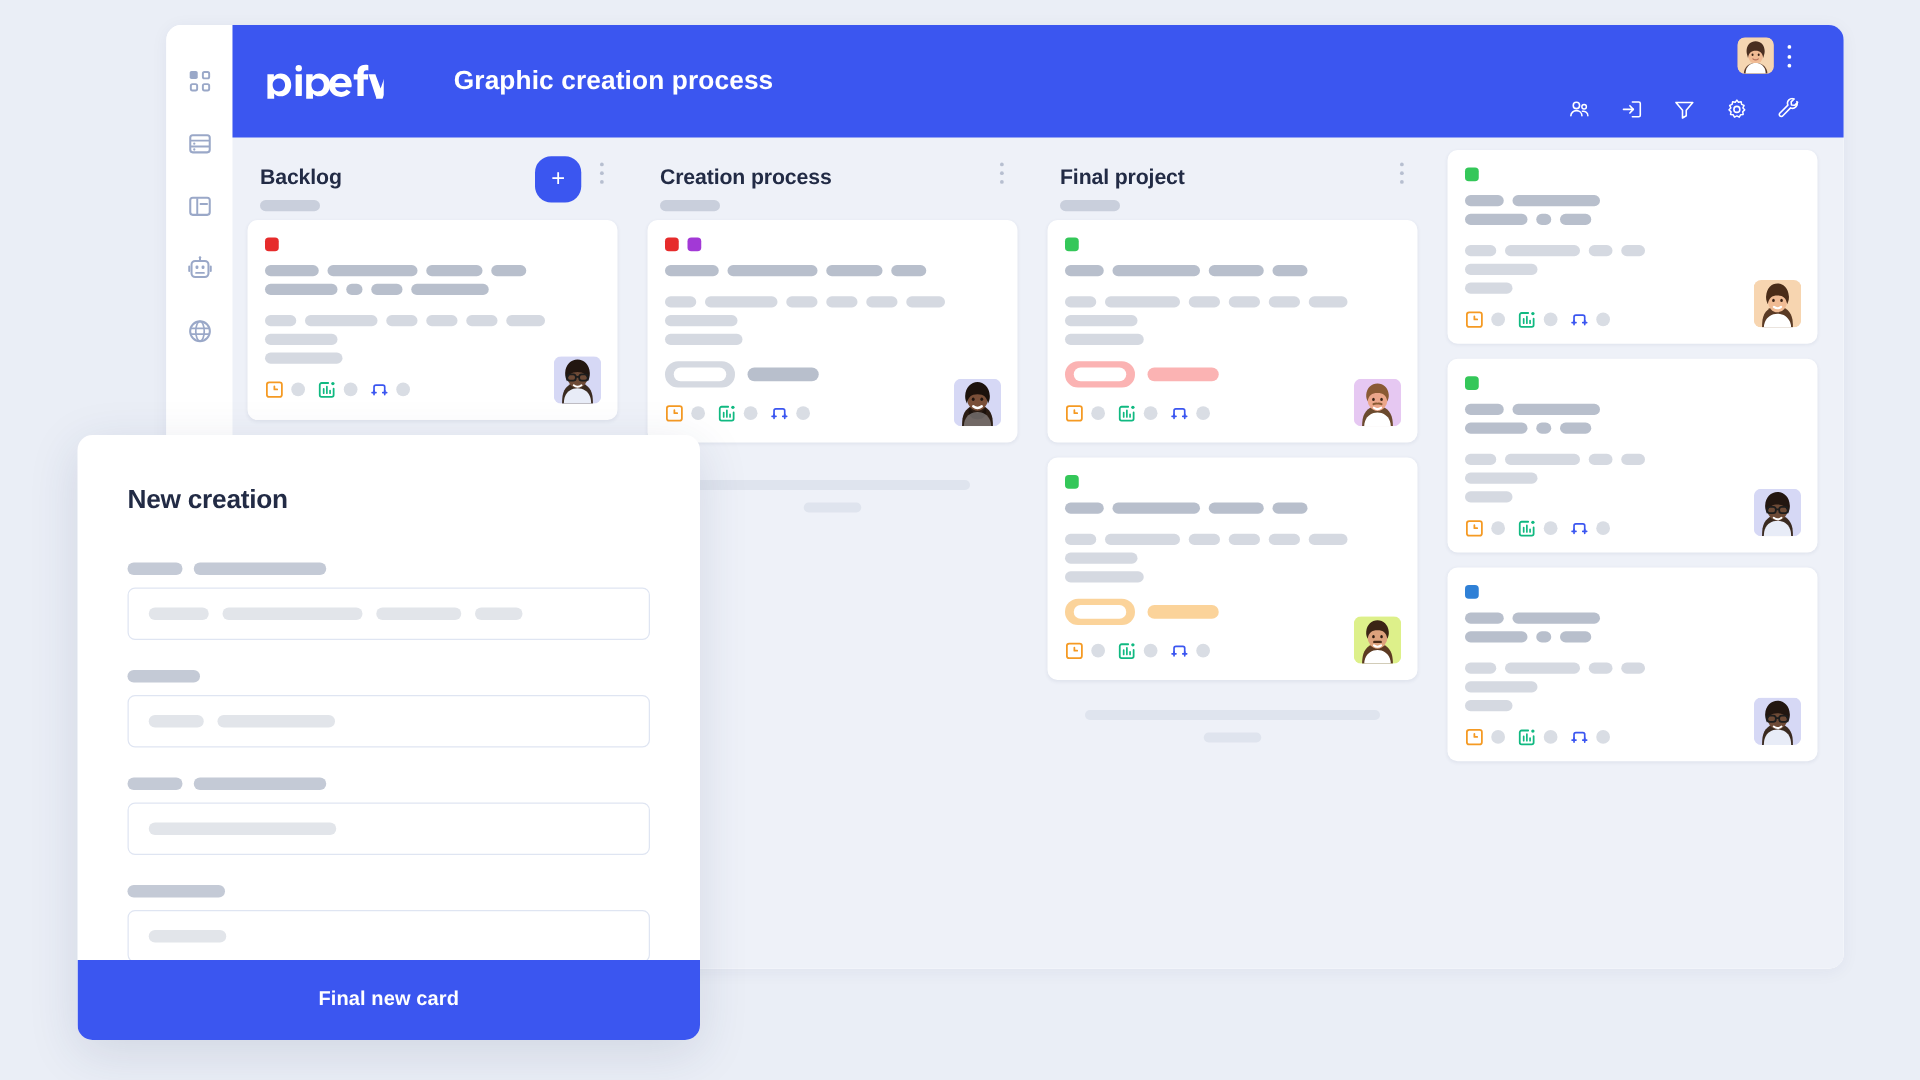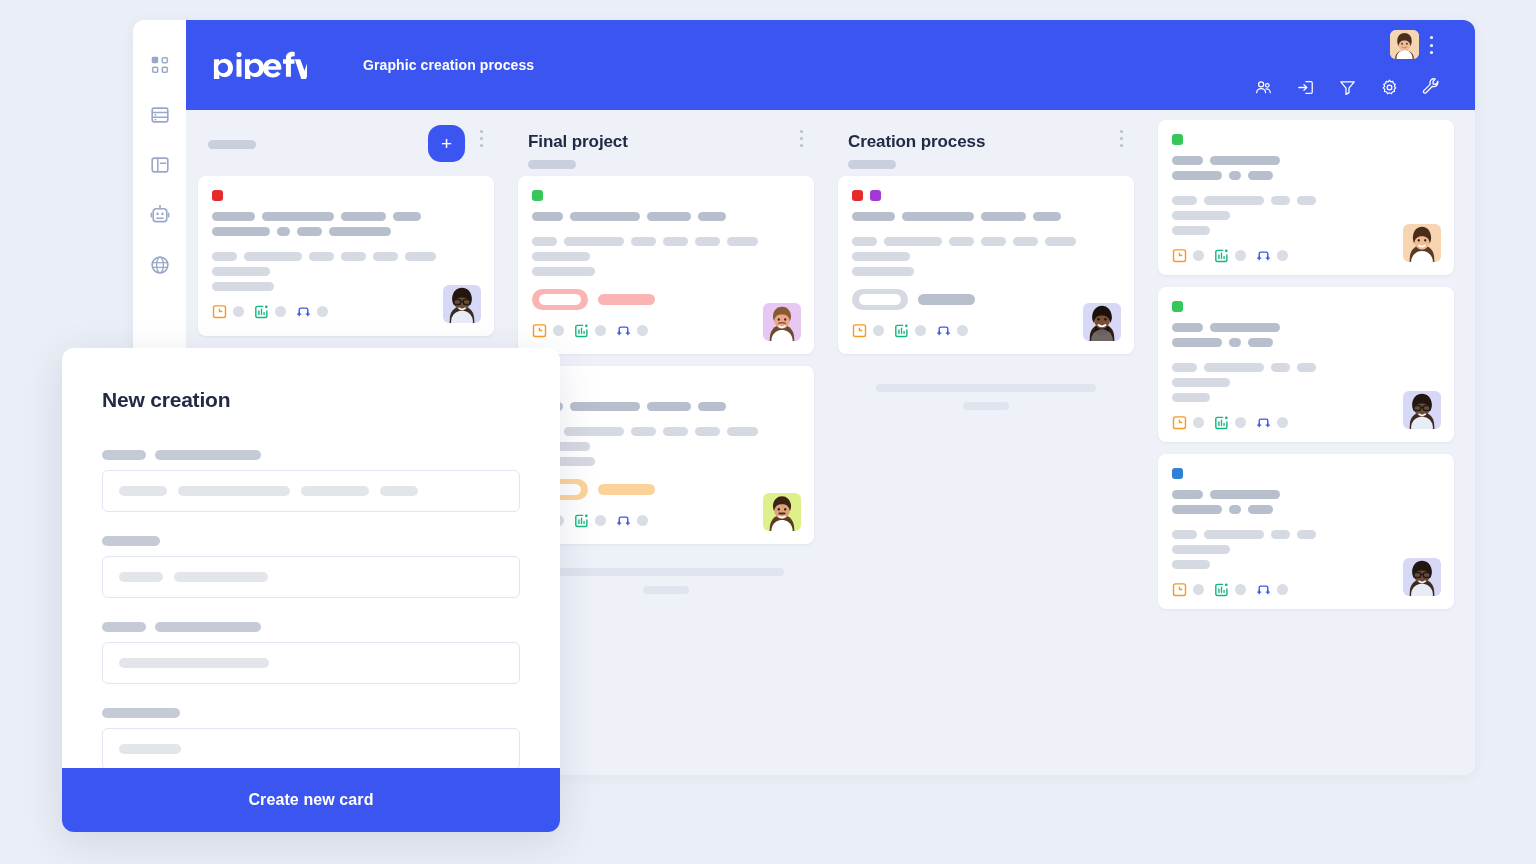--- a/index.html
+++ b/index.html
@@ -31,21 +31,21 @@
   
   .main{flex:1;display:flex;flex-direction:column;min-width:0;background:#eef1f8;}
 
   
   .topbar{
     height:90px;flex:0 0 90px;background:#3b56f0;position:relative;
     display:flex;align-items:center;padding:0 28px 0 27px;box-sizing:border-box;
   }
   .logo{height:26px;display:flex;align-items:center;}
   .proc-title{
-    color:#fff;font-size:14px;font-weight:700;margin-left:56px;letter-spacing:.1px;
+    color:#fff;font-size:21px;font-weight:700;margin-left:56px;letter-spacing:.1px;
   }
   .topbar-right{position:absolute;right:24px;top:0;height:90px;}
   .avatar-top{
     position:absolute;right:32px;top:10px;width:29px;height:29px;border-radius:6px;
     overflow:hidden;background:#f3c8a4;
   }
   .kebab-top{
     position:absolute;right:13px;top:16px;width:14px;height:18px;
     display:flex;flex-direction:column;justify-content:space-between;align-items:center;cursor:pointer;
   }
@@ -239,20 +239,21 @@
               </svg>
             </span>
           </div>
         </div>
       </header>
 
       <section class="board">
 
         <div class="col">
           <div class="col-head">
+            <div class="col-title">Backlog</div>
             <div class="col-sub"></div>
             <button class="add-btn">+</button>
             <div class="kebab-col">
                 <i></i>
                 <i></i>
                 <i></i>
               </div>
           </div>
           <div class="col-body">
             <div class="card" style="height:160px;">
@@ -325,20 +326,107 @@
                 </svg>
               </div>
             </div>
           </div>
           <div class="ghost-wide" style="width:160px;margin-top:48px;"></div>
           <div class="ghost-small"></div>
         </div>
 
         <div class="col">
           <div class="col-head">
+            <div class="col-title">Creation process</div>
+            <div class="col-sub"></div>
+            <div class="kebab-col">
+                <i></i>
+                <i></i>
+                <i></i>
+              </div>
+          </div>
+          <div class="col-body">
+            <div class="card" style="height:178px;">
+              <div class="tagrow">
+                <span class="tag" style="background:#e62b2b"></span>
+                <span class="tag" style="background:#a239d6"></span>
+              </div>
+              <div class="row">
+                  <span class="ln" style="width:43px"></span>
+                  <span class="ln" style="width:72px"></span>
+                  <span class="ln" style="width:45px"></span>
+                  <span class="ln" style="width:28px"></span>
+                </div>
+              <div class="gap"></div>
+              <div class="row">
+                  <span class="ln lt" style="width:25px"></span>
+                  <span class="ln lt" style="width:58px"></span>
+                  <span class="ln lt" style="width:25px"></span>
+                  <span class="ln lt" style="width:25px"></span>
+                  <span class="ln lt" style="width:25px"></span>
+                  <span class="ln lt" style="width:31px"></span>
+                </div>
+              <div class="row">
+                  <span class="ln lt" style="width:58px"></span>
+                </div>
+              <div class="row">
+                  <span class="ln lt" style="width:62px"></span>
+                </div>
+              <div class="badge-row">
+                <span class="badge" style="background:#d5d9e1;width:56px;">
+                    <span class="inner" style="width:42px"></span>
+                  </span>
+                <span class="badge-bar" style="background:#b8bfcc;width:57px;"></span>
+              </div>
+              <div class="footer">
+                <span class="fi">
+                  <svg width="15" height="15" viewBox="0 0 20 20" fill="none">
+                      <rect x="2" y="2.5" width="16" height="15.5" rx="2.4" stroke="#f59a23" stroke-width="1.9"></rect>
+                      <path d="M10 6.8V10h3" stroke="#f59a23" stroke-width="1.9" stroke-linecap="round" stroke-linejoin="round"></path>
+                    </svg>
+                </span>
+                  <span class="fdot"></span>
+                <span class="fi">
+                  <svg width="15" height="15" viewBox="0 0 20 20" fill="none">
+                      <path d="M17.2 9.3V16a2 2 0 01-2 2H4.4a2 2 0 01-2-2V5.2a2 2 0 012-2h7" stroke="#10b981" stroke-width="1.9" stroke-linecap="round"></path>
+                      <path d="M6.6 9.3V14M10 7v7M13.4 11.2V14" stroke="#10b981" stroke-width="1.8" stroke-linecap="round"></path>
+                      <circle cx="16.4" cy="3.8" r="1.8" fill="#10b981"></circle>
+                    </svg>
+                </span>
+                  <span class="fdot"></span>
+                <span class="fi">
+                  <svg width="15" height="15" viewBox="0 0 20 20" fill="none">
+                      <path d="M4.3 13.2V7.4a2 2 0 012-2h7.4a2 2 0 012 2v5.8" stroke="#3b56f0" stroke-width="1.8" stroke-linecap="round"></path>
+                      <path d="M2.2 13.4h4.2M13.6 13.4h4.2" stroke="#3b56f0" stroke-width="1.8" stroke-linecap="round"></path>
+                      <path d="M4.3 11.3v4.2M15.7 11.3v4.2" stroke="#3b56f0" stroke-width="1.8" stroke-linecap="round"></path>
+                    </svg>
+                </span>
+                  <span class="fdot"></span>
+              </div>
+              <div class="card-avatar">
+                <svg width="38" height="38" viewBox="0 0 40 40">
+                  <rect width="40" height="40" fill="#d6d8f5"></rect>
+                  <path d="M20 22c6.5 0 11.5 4.5 12.6 11.2.3 2.2.4 4.5.4 6.8H7c0-2.3.1-4.6.4-6.8C8.5 26.5 13.5 22 20 22z" fill="#2b1d14"></path>
+                  <ellipse cx="20" cy="17" rx="8.6" ry="10" fill="#7a4f38"></ellipse>
+                  <path d="M9.6 14.5c.4-7.2 5-11.7 10.4-11.7S30 7.3 30.4 14.5c.2 2.8-1 5-1.6 6.6-.8-5.4-3.4-8-8.8-8s-8 2.6-8.8 8c-.6-1.6-1.8-3.8-1.6-6.6z" fill="#1c120c"></path>
+                  <path d="M13 24.5c2 3 3.6 4.5 7 4.5s5-1.5 7-4.5c.8 2.8.6 5.5-1.4 7.4-1.6 1.5-3.4 2.1-5.6 2.1s-4-.6-5.6-2.1c-2-1.9-2.2-4.6-1.4-7.4z" fill="#1c120c"></path>
+                  <path d="M20 28c4.8 0 8.8 2.5 10.6 7 .6 1.6.9 3.7.9 5H8.5c0-1.3.3-3.4.9-5 1.8-4.5 5.8-7 10.6-7z" fill="#f3f5fb" opacity=".35"></path>
+                  <ellipse cx="16.4" cy="17.2" rx="1.2" ry="1.5" fill="#201510"></ellipse>
+                  <ellipse cx="23.6" cy="17.2" rx="1.2" ry="1.5" fill="#201510"></ellipse>
+                  <path d="M16.4 23.2c2.3 1.8 4.9 1.8 7.2 0" stroke="#ffffff" stroke-width="2" fill="none" stroke-linecap="round"></path>
+                </svg>
+              </div>
+            </div>
+          </div>
+          <div class="ghost-wide" style="width:220px;margin-top:30px;"></div>
+          <div class="ghost-small"></div>
+        </div>
+
+        <div class="col">
+          <div class="col-head">
             <div class="col-title">Final project</div>
             <div class="col-sub"></div>
             <div class="kebab-col">
                 <i></i>
                 <i></i>
                 <i></i>
               </div>
           </div>
           <div class="col-body">
 
@@ -482,107 +570,20 @@
                   <path d="M17 24.6c1.9 1.4 4.1 1.4 6 0" stroke="#ffffff" stroke-width="1.8" fill="none" stroke-linecap="round"></path>
                 </svg>
               </div>
             </div>
           </div>
           <div class="ghost-wide" style="width:236px;margin-top:24px;"></div>
           <div class="ghost-small"></div>
         </div>
 
         <div class="col">
-          <div class="col-head">
-            <div class="col-title">Creation process</div>
-            <div class="col-sub"></div>
-            <div class="kebab-col">
-                <i></i>
-                <i></i>
-                <i></i>
-              </div>
-          </div>
-          <div class="col-body">
-            <div class="card" style="height:178px;">
-              <div class="tagrow">
-                <span class="tag" style="background:#e62b2b"></span>
-                <span class="tag" style="background:#a239d6"></span>
-              </div>
-              <div class="row">
-                  <span class="ln" style="width:43px"></span>
-                  <span class="ln" style="width:72px"></span>
-                  <span class="ln" style="width:45px"></span>
-                  <span class="ln" style="width:28px"></span>
-                </div>
-              <div class="gap"></div>
-              <div class="row">
-                  <span class="ln lt" style="width:25px"></span>
-                  <span class="ln lt" style="width:58px"></span>
-                  <span class="ln lt" style="width:25px"></span>
-                  <span class="ln lt" style="width:25px"></span>
-                  <span class="ln lt" style="width:25px"></span>
-                  <span class="ln lt" style="width:31px"></span>
-                </div>
-              <div class="row">
-                  <span class="ln lt" style="width:58px"></span>
-                </div>
-              <div class="row">
-                  <span class="ln lt" style="width:62px"></span>
-                </div>
-              <div class="badge-row">
-                <span class="badge" style="background:#d5d9e1;width:56px;">
-                    <span class="inner" style="width:42px"></span>
-                  </span>
-                <span class="badge-bar" style="background:#b8bfcc;width:57px;"></span>
-              </div>
-              <div class="footer">
-                <span class="fi">
-                  <svg width="15" height="15" viewBox="0 0 20 20" fill="none">
-                      <rect x="2" y="2.5" width="16" height="15.5" rx="2.4" stroke="#f59a23" stroke-width="1.9"></rect>
-                      <path d="M10 6.8V10h3" stroke="#f59a23" stroke-width="1.9" stroke-linecap="round" stroke-linejoin="round"></path>
-                    </svg>
-                </span>
-                  <span class="fdot"></span>
-                <span class="fi">
-                  <svg width="15" height="15" viewBox="0 0 20 20" fill="none">
-                      <path d="M17.2 9.3V16a2 2 0 01-2 2H4.4a2 2 0 01-2-2V5.2a2 2 0 012-2h7" stroke="#10b981" stroke-width="1.9" stroke-linecap="round"></path>
-                      <path d="M6.6 9.3V14M10 7v7M13.4 11.2V14" stroke="#10b981" stroke-width="1.8" stroke-linecap="round"></path>
-                      <circle cx="16.4" cy="3.8" r="1.8" fill="#10b981"></circle>
-                    </svg>
-                </span>
-                  <span class="fdot"></span>
-                <span class="fi">
-                  <svg width="15" height="15" viewBox="0 0 20 20" fill="none">
-                      <path d="M4.3 13.2V7.4a2 2 0 012-2h7.4a2 2 0 012 2v5.8" stroke="#3b56f0" stroke-width="1.8" stroke-linecap="round"></path>
-                      <path d="M2.2 13.4h4.2M13.6 13.4h4.2" stroke="#3b56f0" stroke-width="1.8" stroke-linecap="round"></path>
-                      <path d="M4.3 11.3v4.2M15.7 11.3v4.2" stroke="#3b56f0" stroke-width="1.8" stroke-linecap="round"></path>
-                    </svg>
-                </span>
-                  <span class="fdot"></span>
-              </div>
-              <div class="card-avatar">
-                <svg width="38" height="38" viewBox="0 0 40 40">
-                  <rect width="40" height="40" fill="#d6d8f5"></rect>
-                  <path d="M20 22c6.5 0 11.5 4.5 12.6 11.2.3 2.2.4 4.5.4 6.8H7c0-2.3.1-4.6.4-6.8C8.5 26.5 13.5 22 20 22z" fill="#2b1d14"></path>
-                  <ellipse cx="20" cy="17" rx="8.6" ry="10" fill="#7a4f38"></ellipse>
-                  <path d="M9.6 14.5c.4-7.2 5-11.7 10.4-11.7S30 7.3 30.4 14.5c.2 2.8-1 5-1.6 6.6-.8-5.4-3.4-8-8.8-8s-8 2.6-8.8 8c-.6-1.6-1.8-3.8-1.6-6.6z" fill="#1c120c"></path>
-                  <path d="M13 24.5c2 3 3.6 4.5 7 4.5s5-1.5 7-4.5c.8 2.8.6 5.5-1.4 7.4-1.6 1.5-3.4 2.1-5.6 2.1s-4-.6-5.6-2.1c-2-1.9-2.2-4.6-1.4-7.4z" fill="#1c120c"></path>
-                  <path d="M20 28c4.8 0 8.8 2.5 10.6 7 .6 1.6.9 3.7.9 5H8.5c0-1.3.3-3.4.9-5 1.8-4.5 5.8-7 10.6-7z" fill="#f3f5fb" opacity=".35"></path>
-                  <ellipse cx="16.4" cy="17.2" rx="1.2" ry="1.5" fill="#201510"></ellipse>
-                  <ellipse cx="23.6" cy="17.2" rx="1.2" ry="1.5" fill="#201510"></ellipse>
-                  <path d="M16.4 23.2c2.3 1.8 4.9 1.8 7.2 0" stroke="#ffffff" stroke-width="2" fill="none" stroke-linecap="round"></path>
-                </svg>
-              </div>
-            </div>
-          </div>
-          <div class="ghost-wide" style="width:220px;margin-top:30px;"></div>
-          <div class="ghost-small"></div>
-        </div>
-
-        <div class="col">
           <div class="col-body">
 
             <div class="card" style="height:155px;">
               <div class="tagrow">
                 <span class="tag" style="background:#34c759"></span>
               </div>
               <div class="row">
                   <span class="ln" style="width:31px"></span>
                   <span class="ln" style="width:70px"></span>
                 </div>
@@ -820,16 +821,16 @@
 
       <div class="field">
         <div class="f-label">
           <span class="ln" style="width:78px"></span>
         </div>
         <div class="f-input">
           <span class="ln" style="width:62px"></span>
         </div>
       </div>
     </div>
-    <button class="modal-cta">Create new card</button>
+    <button class="modal-cta">Final new card</button>
   </div>
 
 </div>
 
 </body></html>

